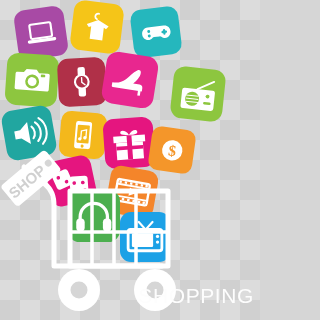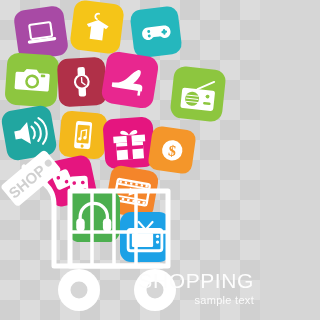--- a/index.html
+++ b/index.html
@@ -237,16 +237,15 @@
 
     <g transform="rotate(-40 32 178)">
       <rect x="2" y="164" width="58" height="27" rx="4" fill="#ffffff"></rect>
       <circle cx="54" cy="177" r="3.4" fill="#d6d6d6"></circle>
       <text id="tag-label" x="26" y="183" font-family="Liberation Sans, sans-serif" font-size="15" font-weight="bold" fill="#d0d0d0" text-anchor="middle">SHOP</text>
     </g>
   </svg>
 
   <div class="caption">
     <span class="big">SHOPPING</span>
-    <span class="small">sample text</span>
   </div>
 
 </div>
 
 </body></html>

